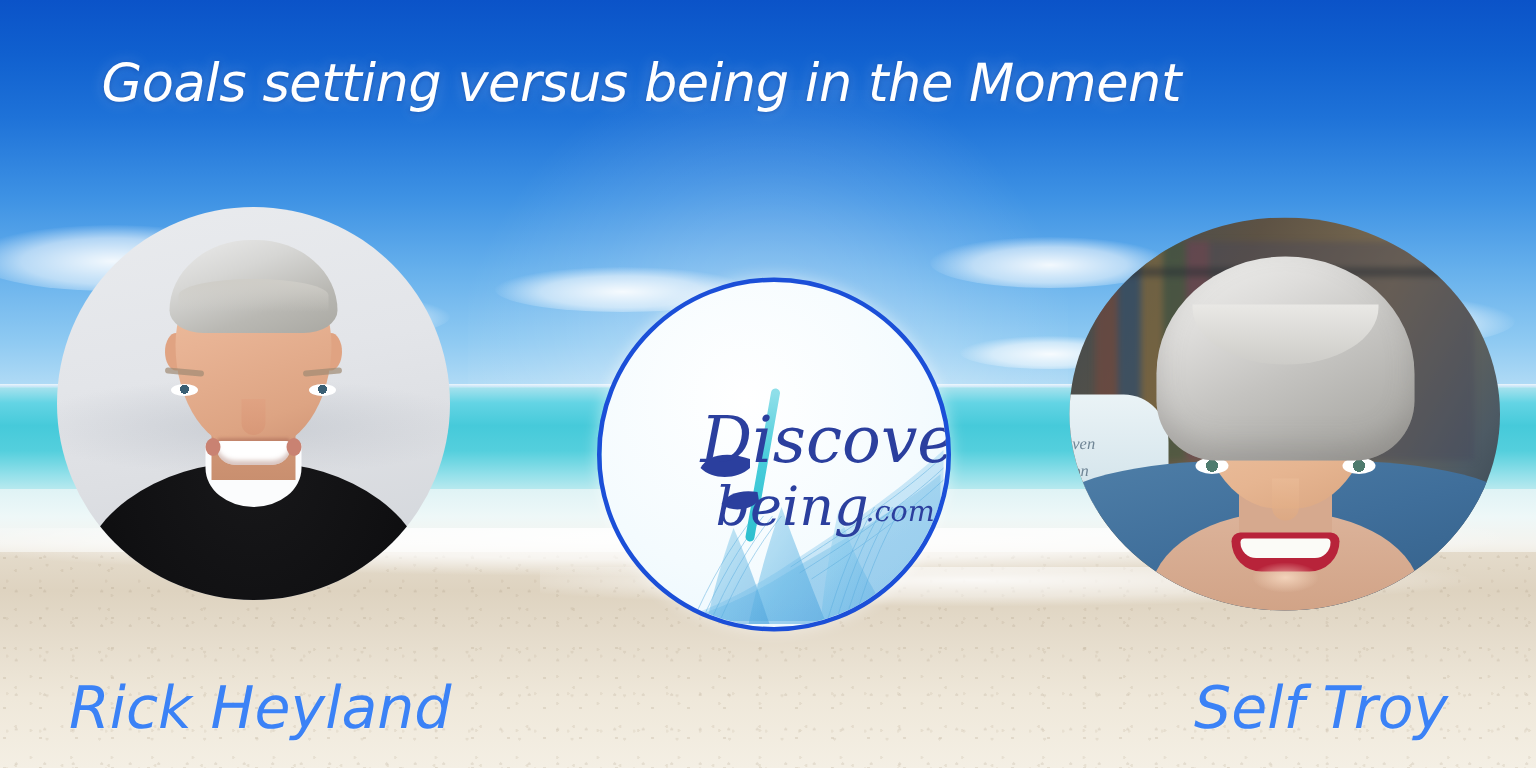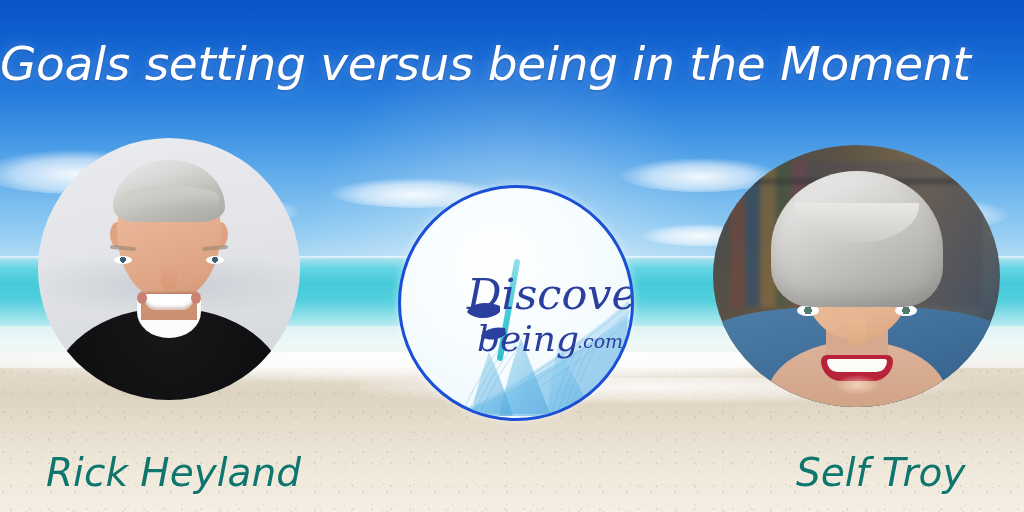--- a/index.html
+++ b/index.html
@@ -126,22 +126,23 @@
     background-size: 24px 20px, 31px 26px, 19px 23px, 27px 18px, 35px 29px, 22px 25px;
   }
   .horizon-line {
     position: absolute; left: 0; top: 256px; width: 1024px; height: 3px;
     background: linear-gradient(to bottom, rgba(255,255,255,.75), rgba(255,255,255,0));
   }
 
   
   .title {
     position: absolute; left: 0; top: 36px; width: 855px;
+    text-align: center;
     font-family: "DejaVu Sans", sans-serif;
-    font-size: 47px;
+    font-size: 35px;
     font-weight: 400;
     font-style: italic;
     letter-spacing: -0.3px;
     color: #ffffff;
     text-shadow: 0 1px 3px rgba(12,60,150,.45), 0 0 10px rgba(255,255,255,.25);
     white-space: nowrap;
   }
 
   
   .portrait {
@@ -330,21 +331,21 @@
   .logo-disc     { left: 66px;  top: 81px;  font-size: 43px; }
   .logo-media    { left: 76px;  top: 130px; font-size: 36px; }
   .logo-dotcom   { left: 176px; top: 142px; font-size: 19px; }
 
   
   .name {
     position: absolute;
     font-family: "DejaVu Sans", sans-serif;
     font-style: italic;
     font-size: 39px;
-    color: #0f766e;
+    color: #3b82f6;
     white-space: nowrap;
     text-shadow: 0 1px 1px rgba(255,255,255,.35);
   }
   #name-left  { left: 46px;  top: 450px; }
   #name-right { left: 796px; top: 450px; }
 </style>
 </head>
 <body>
 
 <div id="stage">
@@ -385,20 +386,24 @@
       <div class="rick-nose"></div>
       <div class="rick-mouth"></div>
     </div>
     <div class="rick-hair"></div>
     <div class="rick-logo-tee">∧</div>
   </div>
 
   <div class="portrait" id="portrait-right">
     <div class="sara-bg"></div>
     <div class="sara-shelf"></div>
+    <div class="sara-paper">
+      <span style="top:34%">ven</span>
+      <span style="top:58%">on</span>
+    </div>
     <div class="sara-chair"></div>
     <div class="sara-shoulders"></div>
     <div class="sara-neck"></div>
     <div class="sara-head">
       <div class="sara-brow l"></div>
       <div class="sara-brow r"></div>
       <div class="sara-eye l"></div>
       <div class="sara-eye r"></div>
       <div class="sara-nose"></div>
       <div class="sara-mouth"></div>

